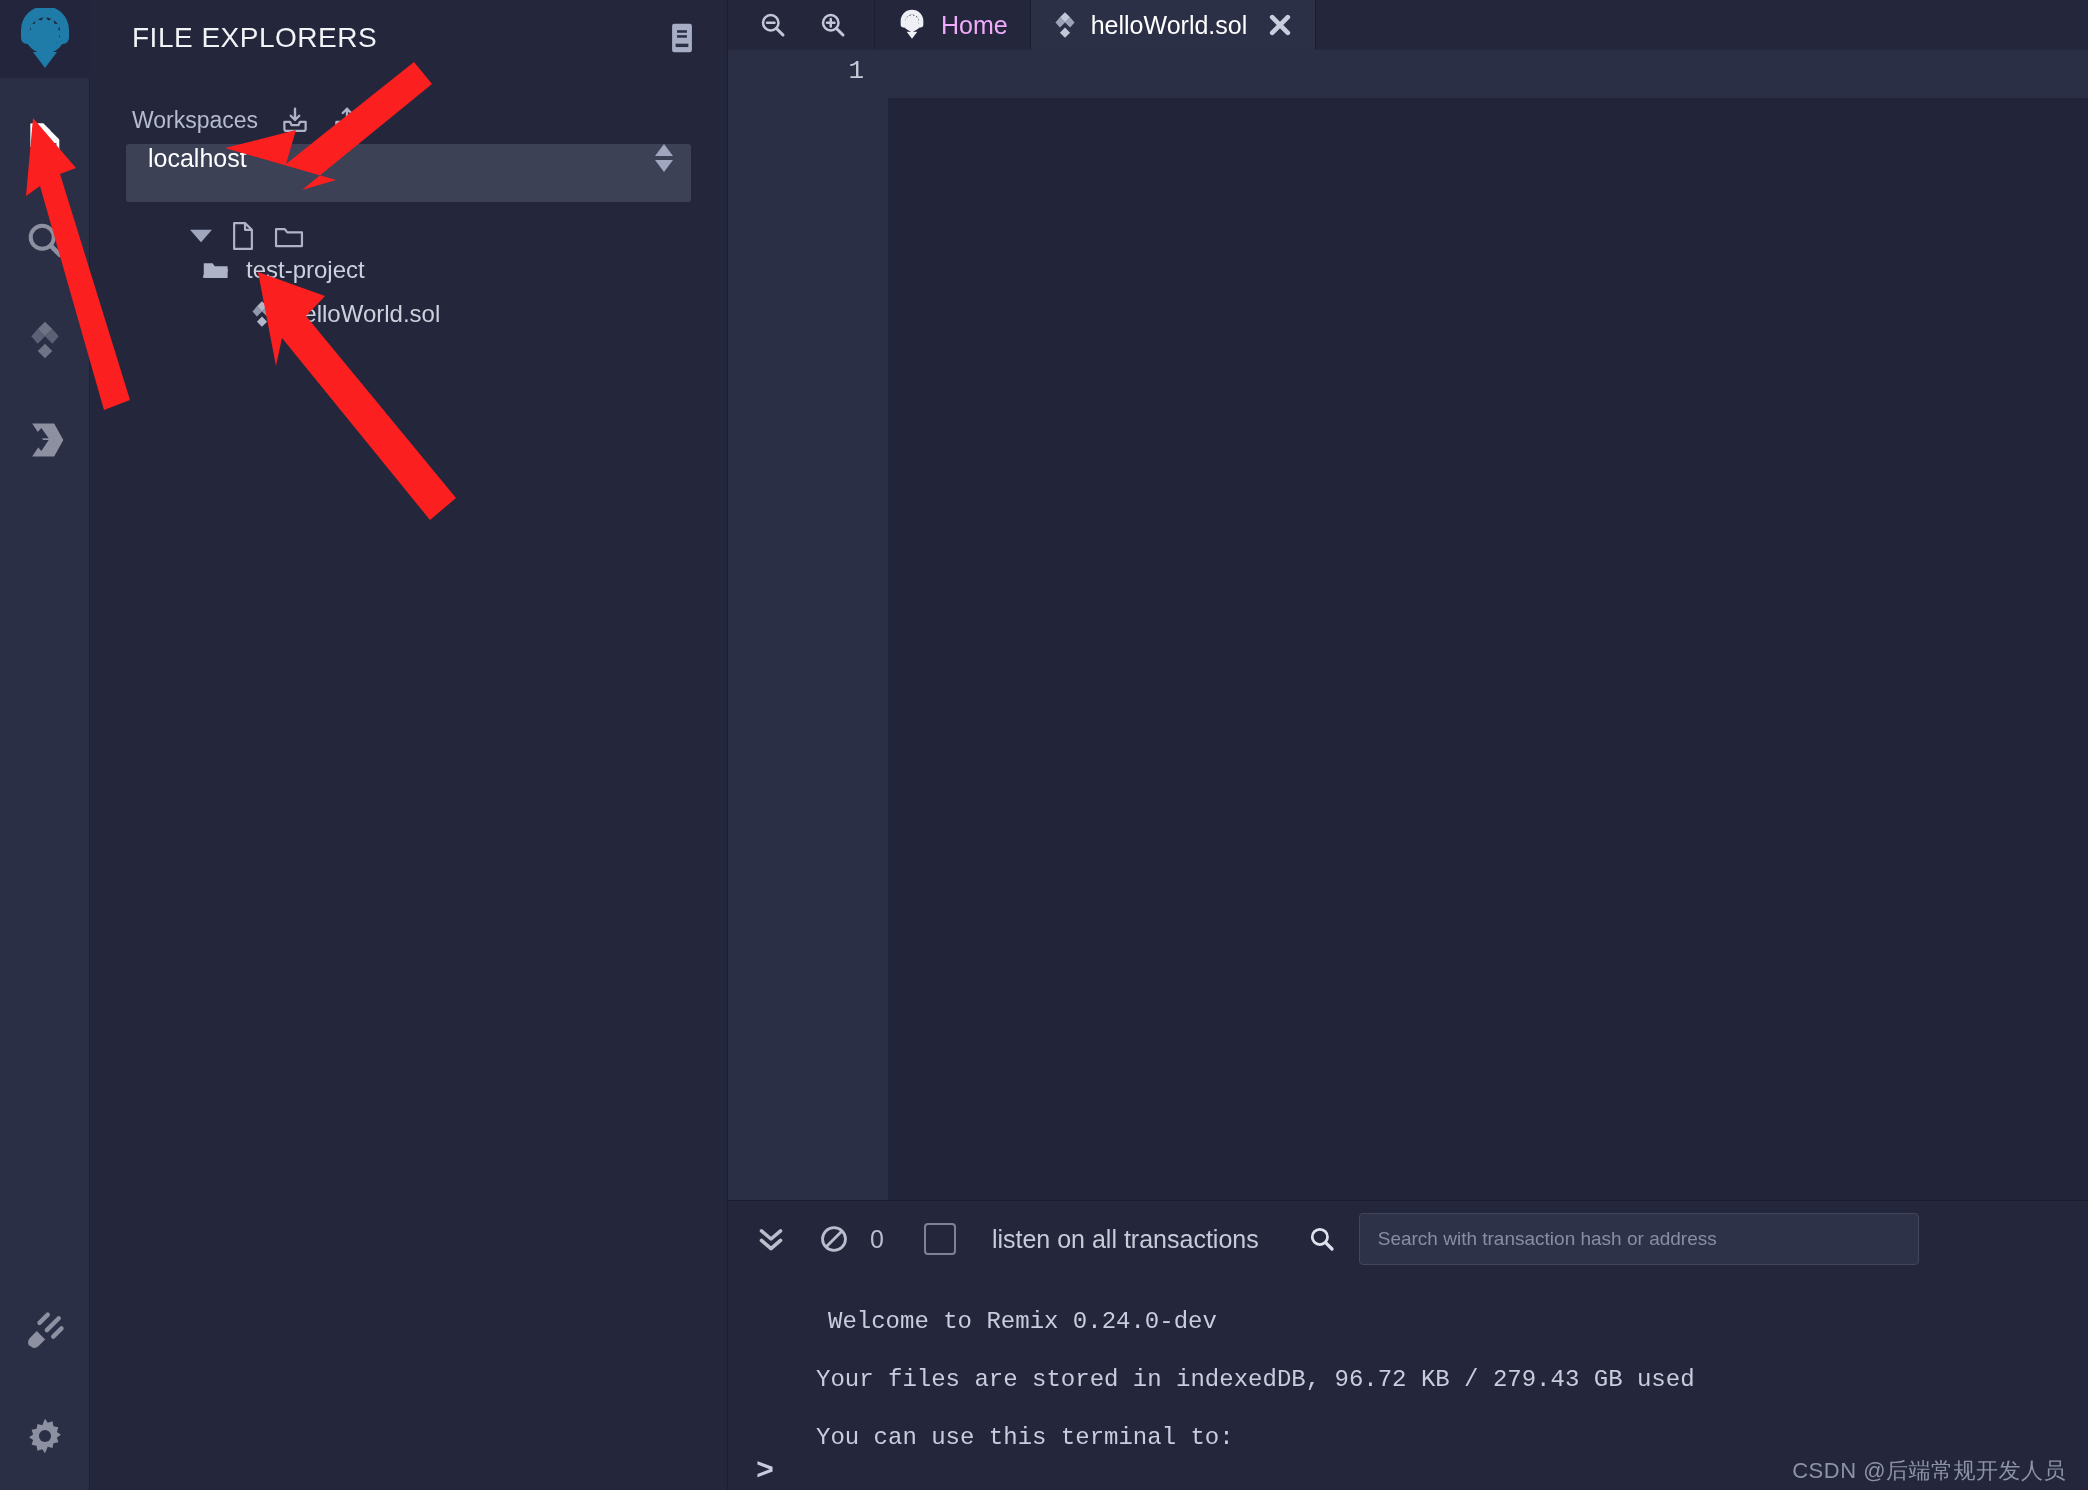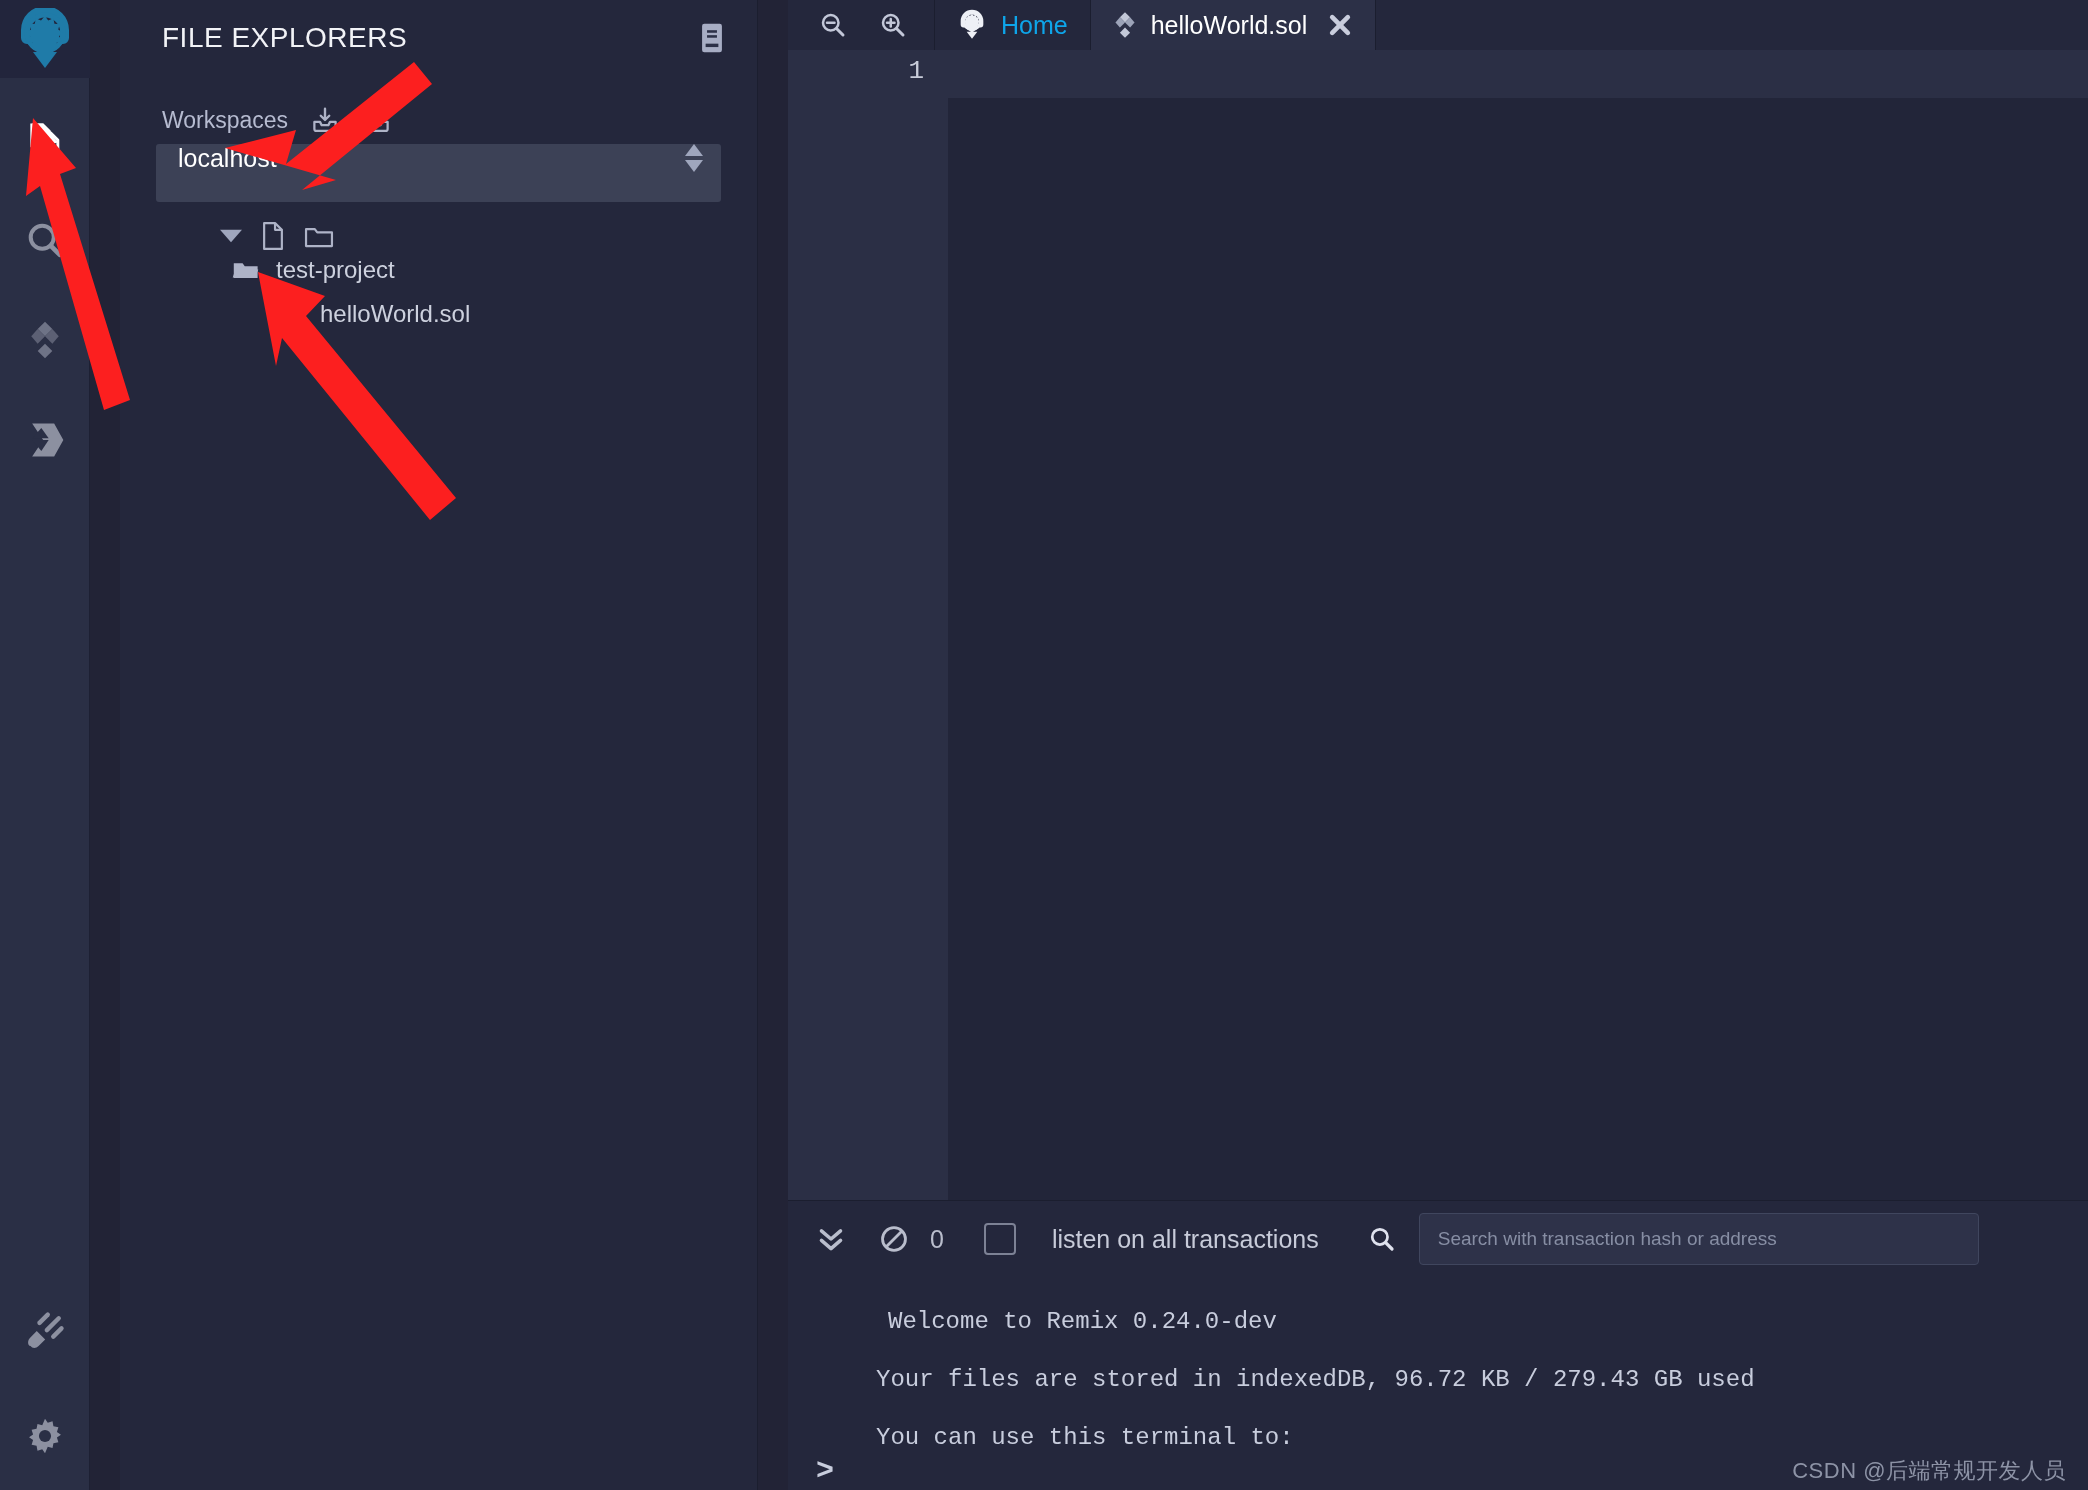--- a/index.html
+++ b/index.html
@@ -3,21 +3,21 @@
 <meta charset="utf-8">
 <title>Remix IDE — File Explorers</title>
 <style>
   * { box-sizing: border-box; margin: 0; padding: 0; }
   html, body {
     width: 2088px; height: 1490px;
     background: #222336;
     font-family: "Liberation Sans", sans-serif;
     overflow: hidden;
   }
-  #app { position: relative; width: 2088px; height: 1490px; display: flex; gap: 30px; }
+  #app { position: relative; width: 2088px; height: 1490px; display: flex; }
 
   
   .icon-rail {
     width: 90px; height: 1490px;
     background: #2a2f45;
     border-right: 1px solid #1d2033;
     display: flex; flex-direction: column; align-items: center;
     flex: 0 0 90px;
     position: relative;
   }
@@ -91,21 +91,21 @@
   .tabbar { height: 50px; display: flex; align-items: stretch; background: #24273c; }
   .tb-zoom { display: flex; align-items: center; gap: 30px; padding: 0 26px 0 30px;
              border-right: 1px solid #1b1e2f; }
   .tb-zoom .zi { cursor: pointer; display: flex; }
   .tab {
     display: flex; align-items: center; gap: 14px;
     padding: 0 22px; border-right: 1px solid #1b1e2f; cursor: pointer;
     background: #24273c;
   }
   .tab.active { background: #2c3047; }
-  .tab-label { font-size: 25px; color: #0ea5e9; white-space: nowrap; }
+  .tab-label { font-size: 25px; color: #f0abfc; white-space: nowrap; }
   .tab.active .tab-label { color: #ffffff; }
   .tab-close { cursor: pointer; display: flex; margin-left: 6px; }
 
   .editor-wrap { flex: 1 1 auto; position: relative; background: #2b2f45; overflow: hidden; }
   .gutter {
     position: absolute; left: 0; top: 0; width: 160px; height: 100%;
     background: #2b2f45;
     color: #c8ccd9; font-family: "Liberation Mono", monospace; font-size: 26px;
     text-align: right; padding: 6px 24px 0 0;
   }

